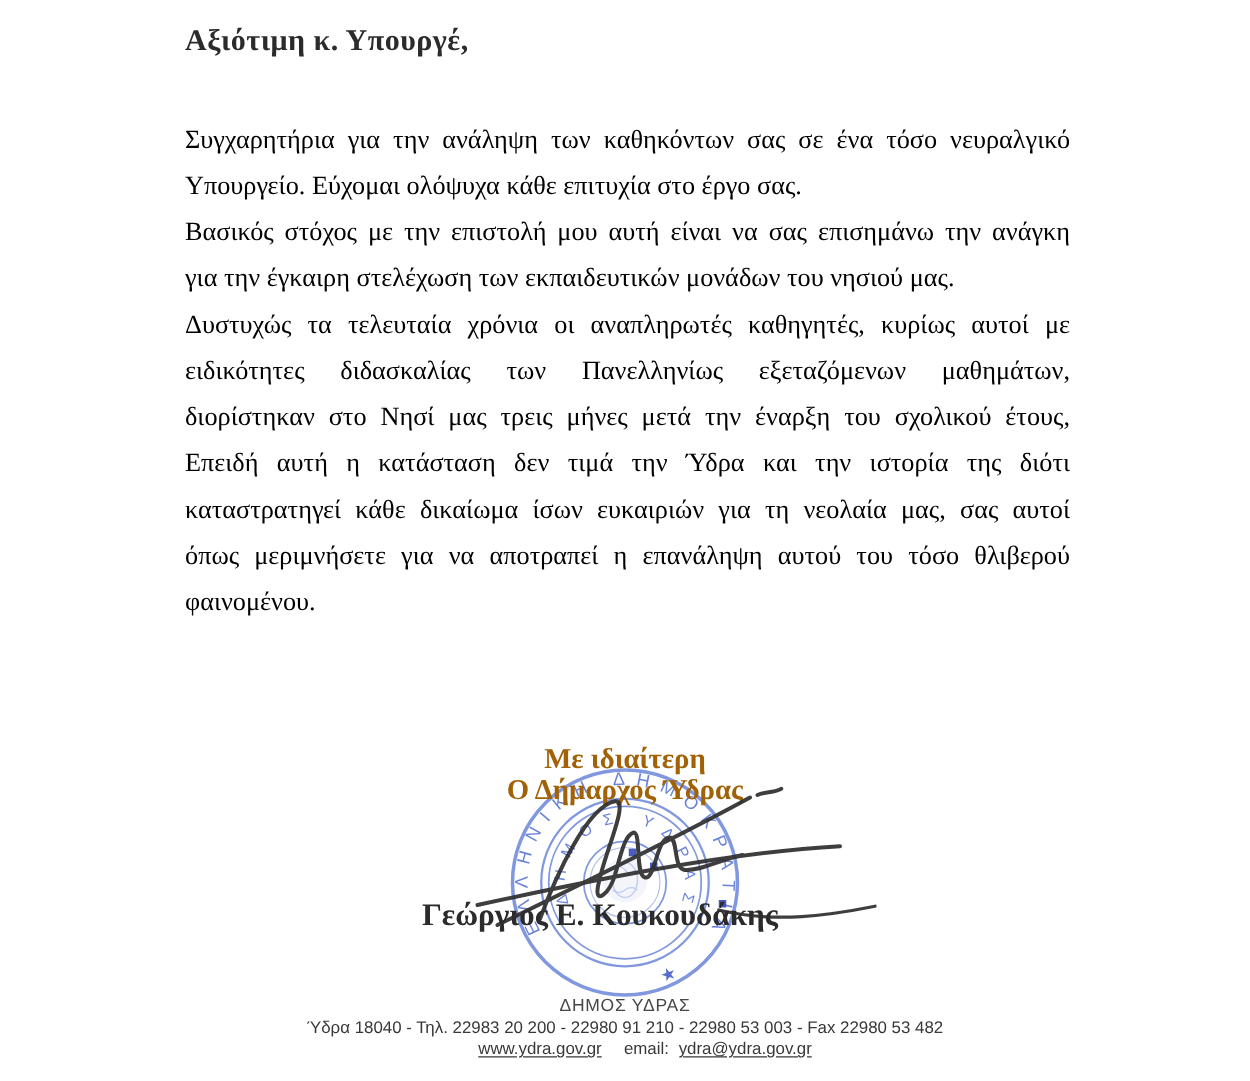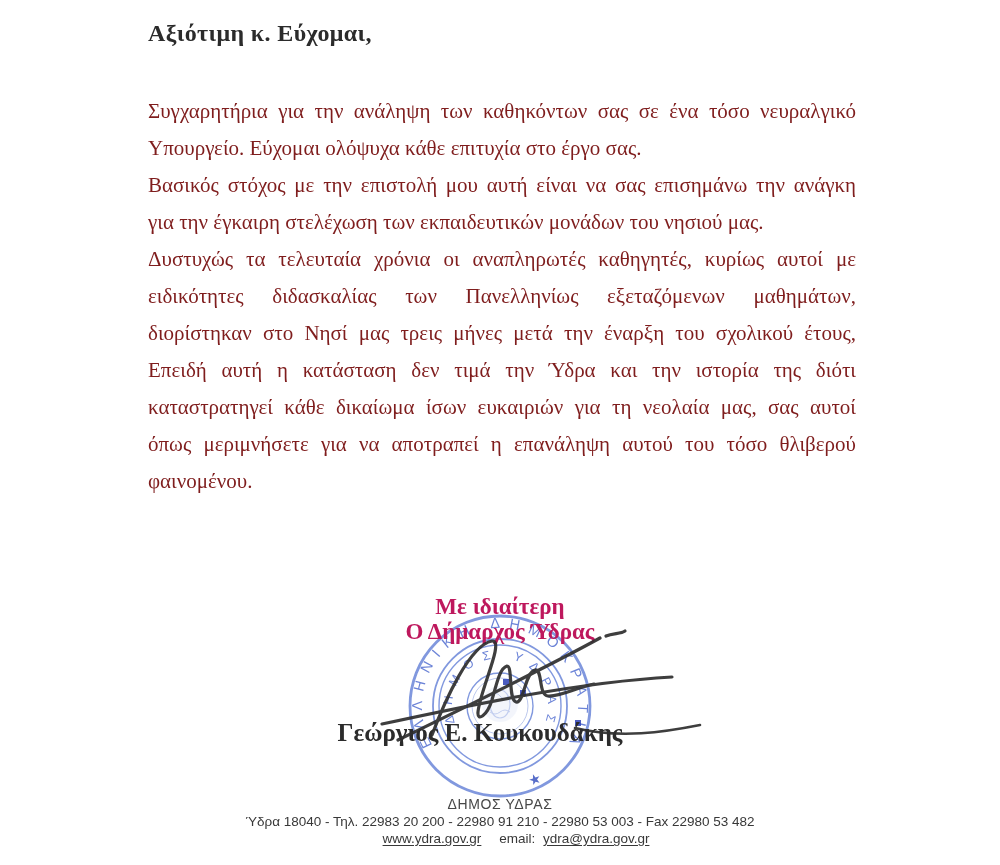--- a/index.html
+++ b/index.html
@@ -18,40 +18,40 @@
     font-size:24px;
     font-weight:bold;
     letter-spacing:0.4px;
     color:#2b2b2b;
   }
   .body-text{
     position:absolute;
     left:148px; top:93px;
     width:708px;
     font-size:21px;
-    color:#7f1d1d;
+    color:#000000;
   }
   .body-text .line{
     height:37px;
     line-height:37px;
     text-align:justify;
     text-align-last:justify;
     white-space:nowrap;
   }
   .body-text .line.last{
     text-align-last:left;
   }
   .closing{
     position:absolute;
     left:340px; top:595px;
     width:320px;
     text-align:center;
     font-weight:bold;
     font-size:23px;
-    color:#be185d;
+    color:#a16207;
     line-height:24.6px;
     z-index:3;
   }
   .signer-name{
     position:absolute;
     left:320px; top:719px;
     width:320px;
     text-align:center;
     font-weight:bold;
     font-size:25px;
@@ -108,21 +108,21 @@
     text-underline-offset:2px;
     margin:0 4px;
   }
   .footer .links .lbl{ margin-left:10px; }
 </style>
 </head>
 <body>
 
 <div class="page">
 
-  <div class="greeting">Αξιότιμη κ. Εύχομαι,</div>
+  <div class="greeting">Αξιότιμη κ. Υπουργέ,</div>
 
   <div class="body-text">
       <div class="line">Συγχαρητήρια για την ανάληψη των καθηκόντων σας σε ένα τόσο νευραλγικό</div>
       <div class="line last">Υπουργείο. Εύχομαι ολόψυχα κάθε επιτυχία στο έργο σας.</div>
       <div class="line">Βασικός στόχος με την επιστολή μου αυτή είναι να σας επισημάνω την ανάγκη</div>
       <div class="line last">για την έγκαιρη στελέχωση των εκπαιδευτικών μονάδων του νησιού μας.</div>
       <div class="line">Δυστυχώς τα τελευταία χρόνια οι αναπληρωτές καθηγητές, κυρίως αυτοί με</div>
       <div class="line">ειδικότητες διδασκαλίας των Πανελληνίως εξεταζόμενων μαθημάτων,</div>
       <div class="line">διορίστηκαν στο Νησί μας τρεις μήνες μετά την έναρξη του σχολικού έτους,</div>
       <div class="line">Επειδή αυτή η κατάσταση δεν τιμά την Ύδρα και την ιστορία της διότι</div>

